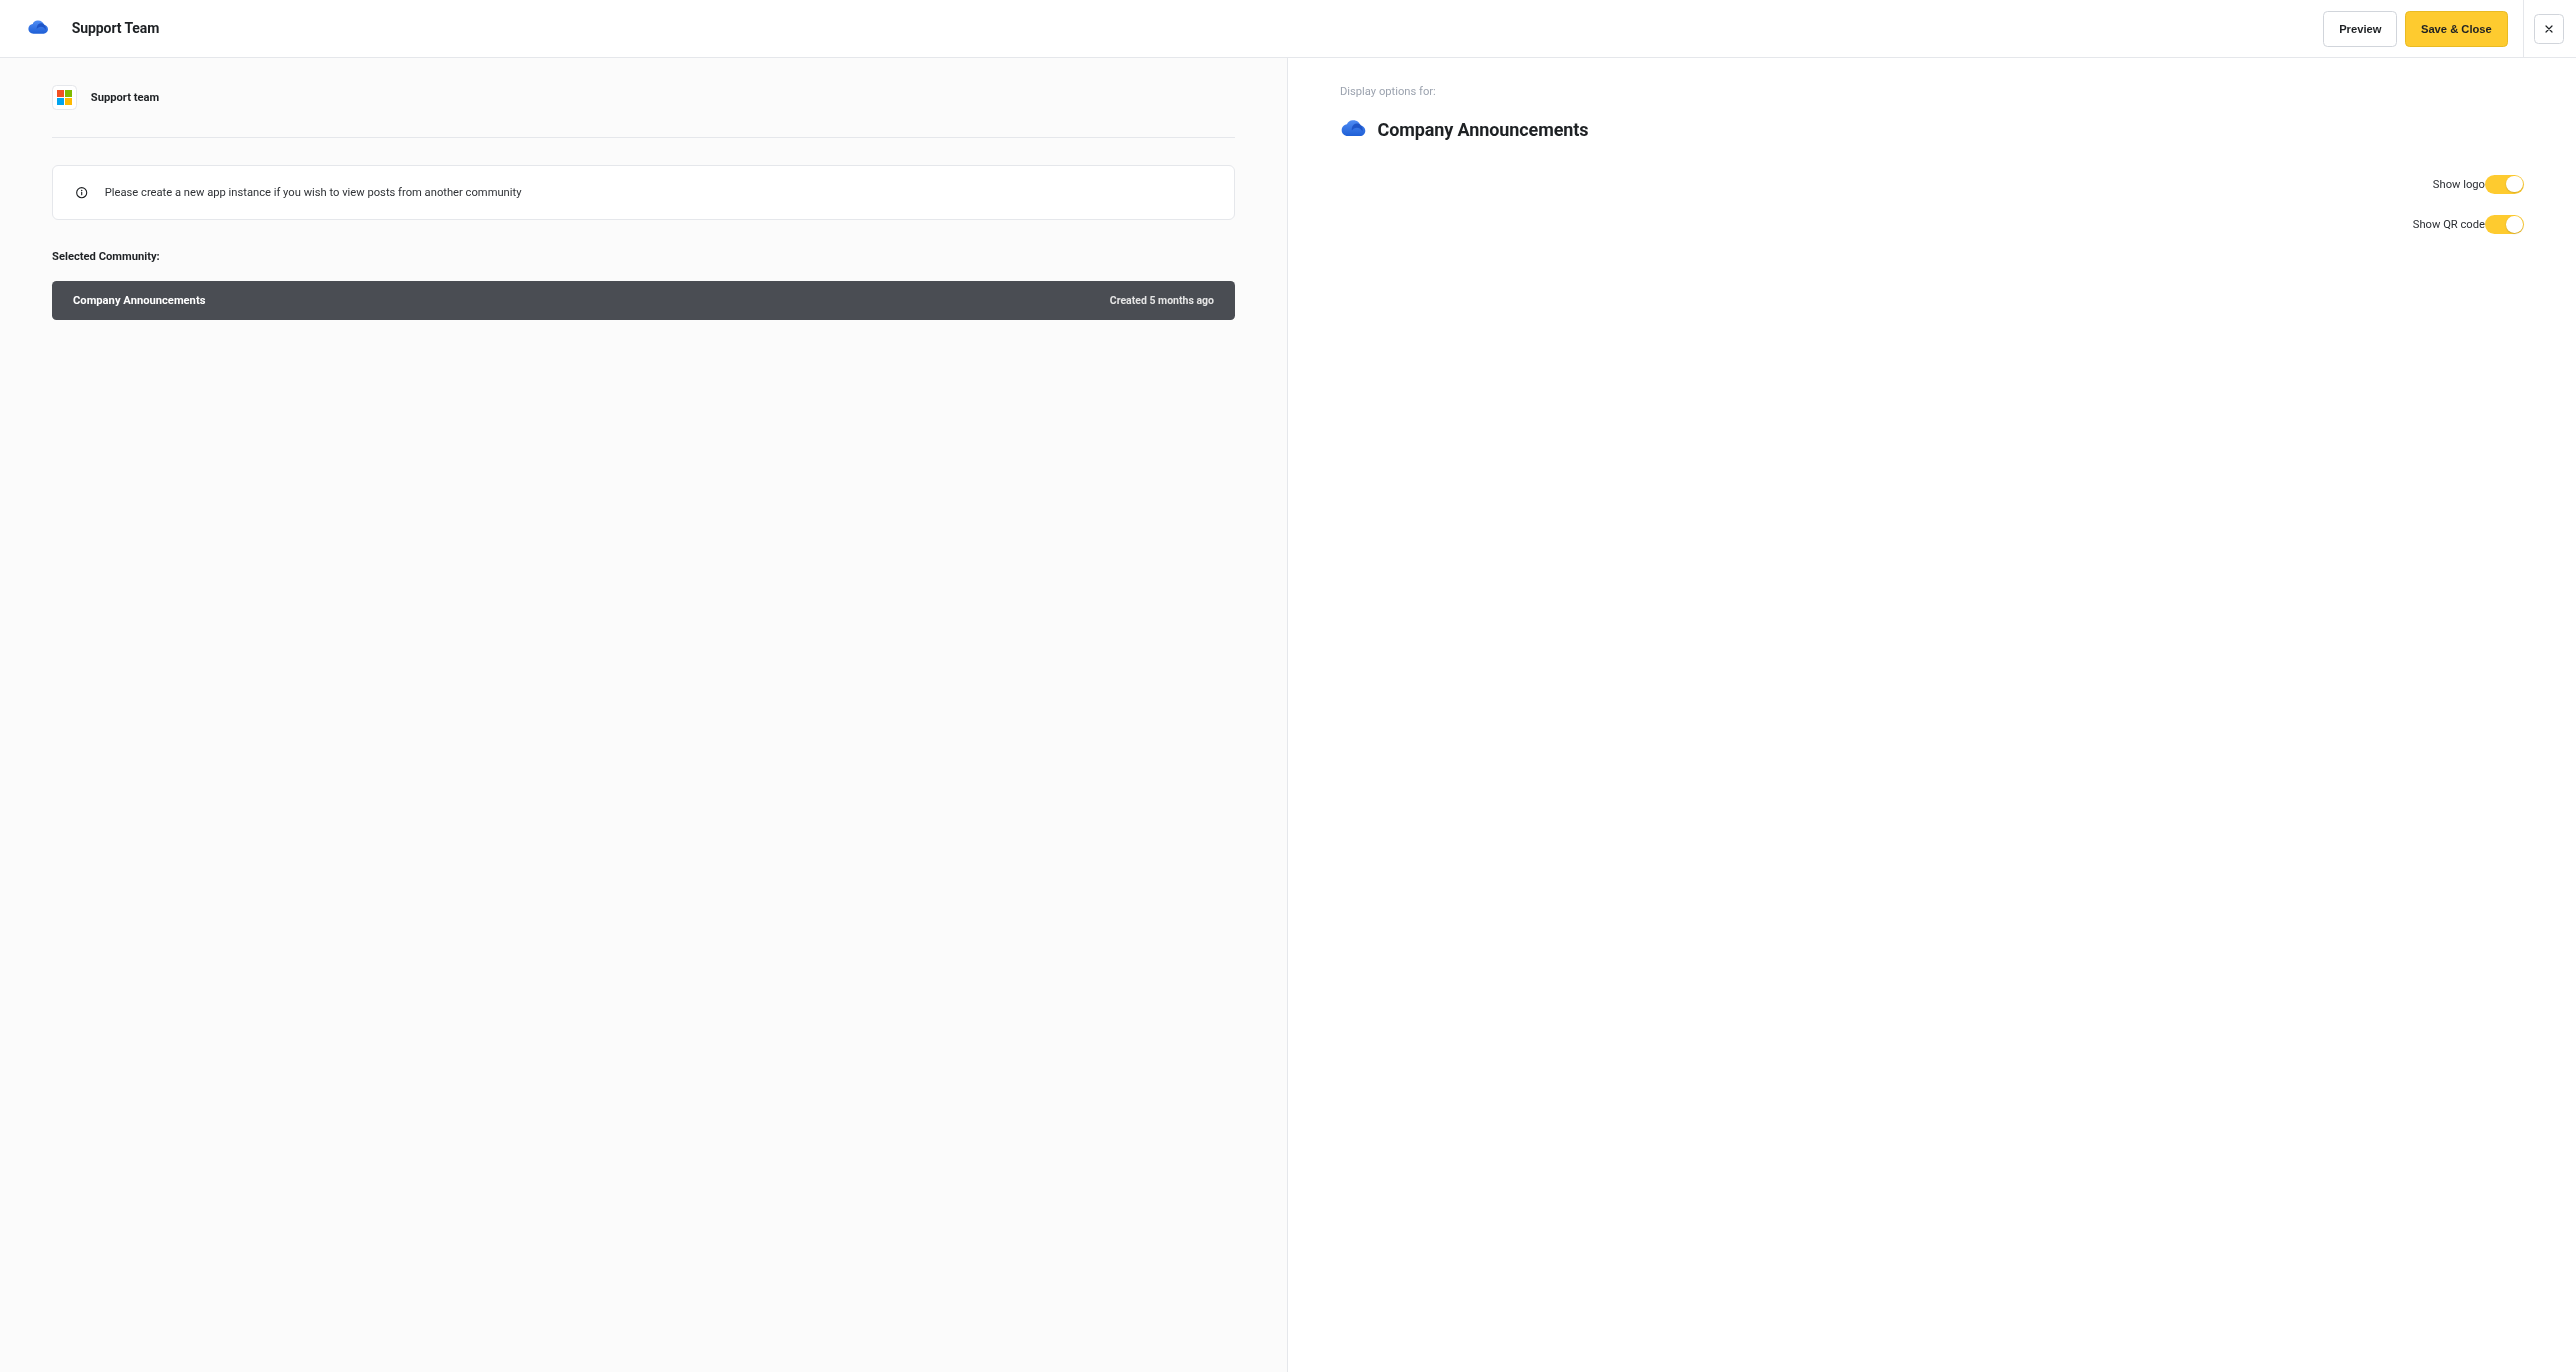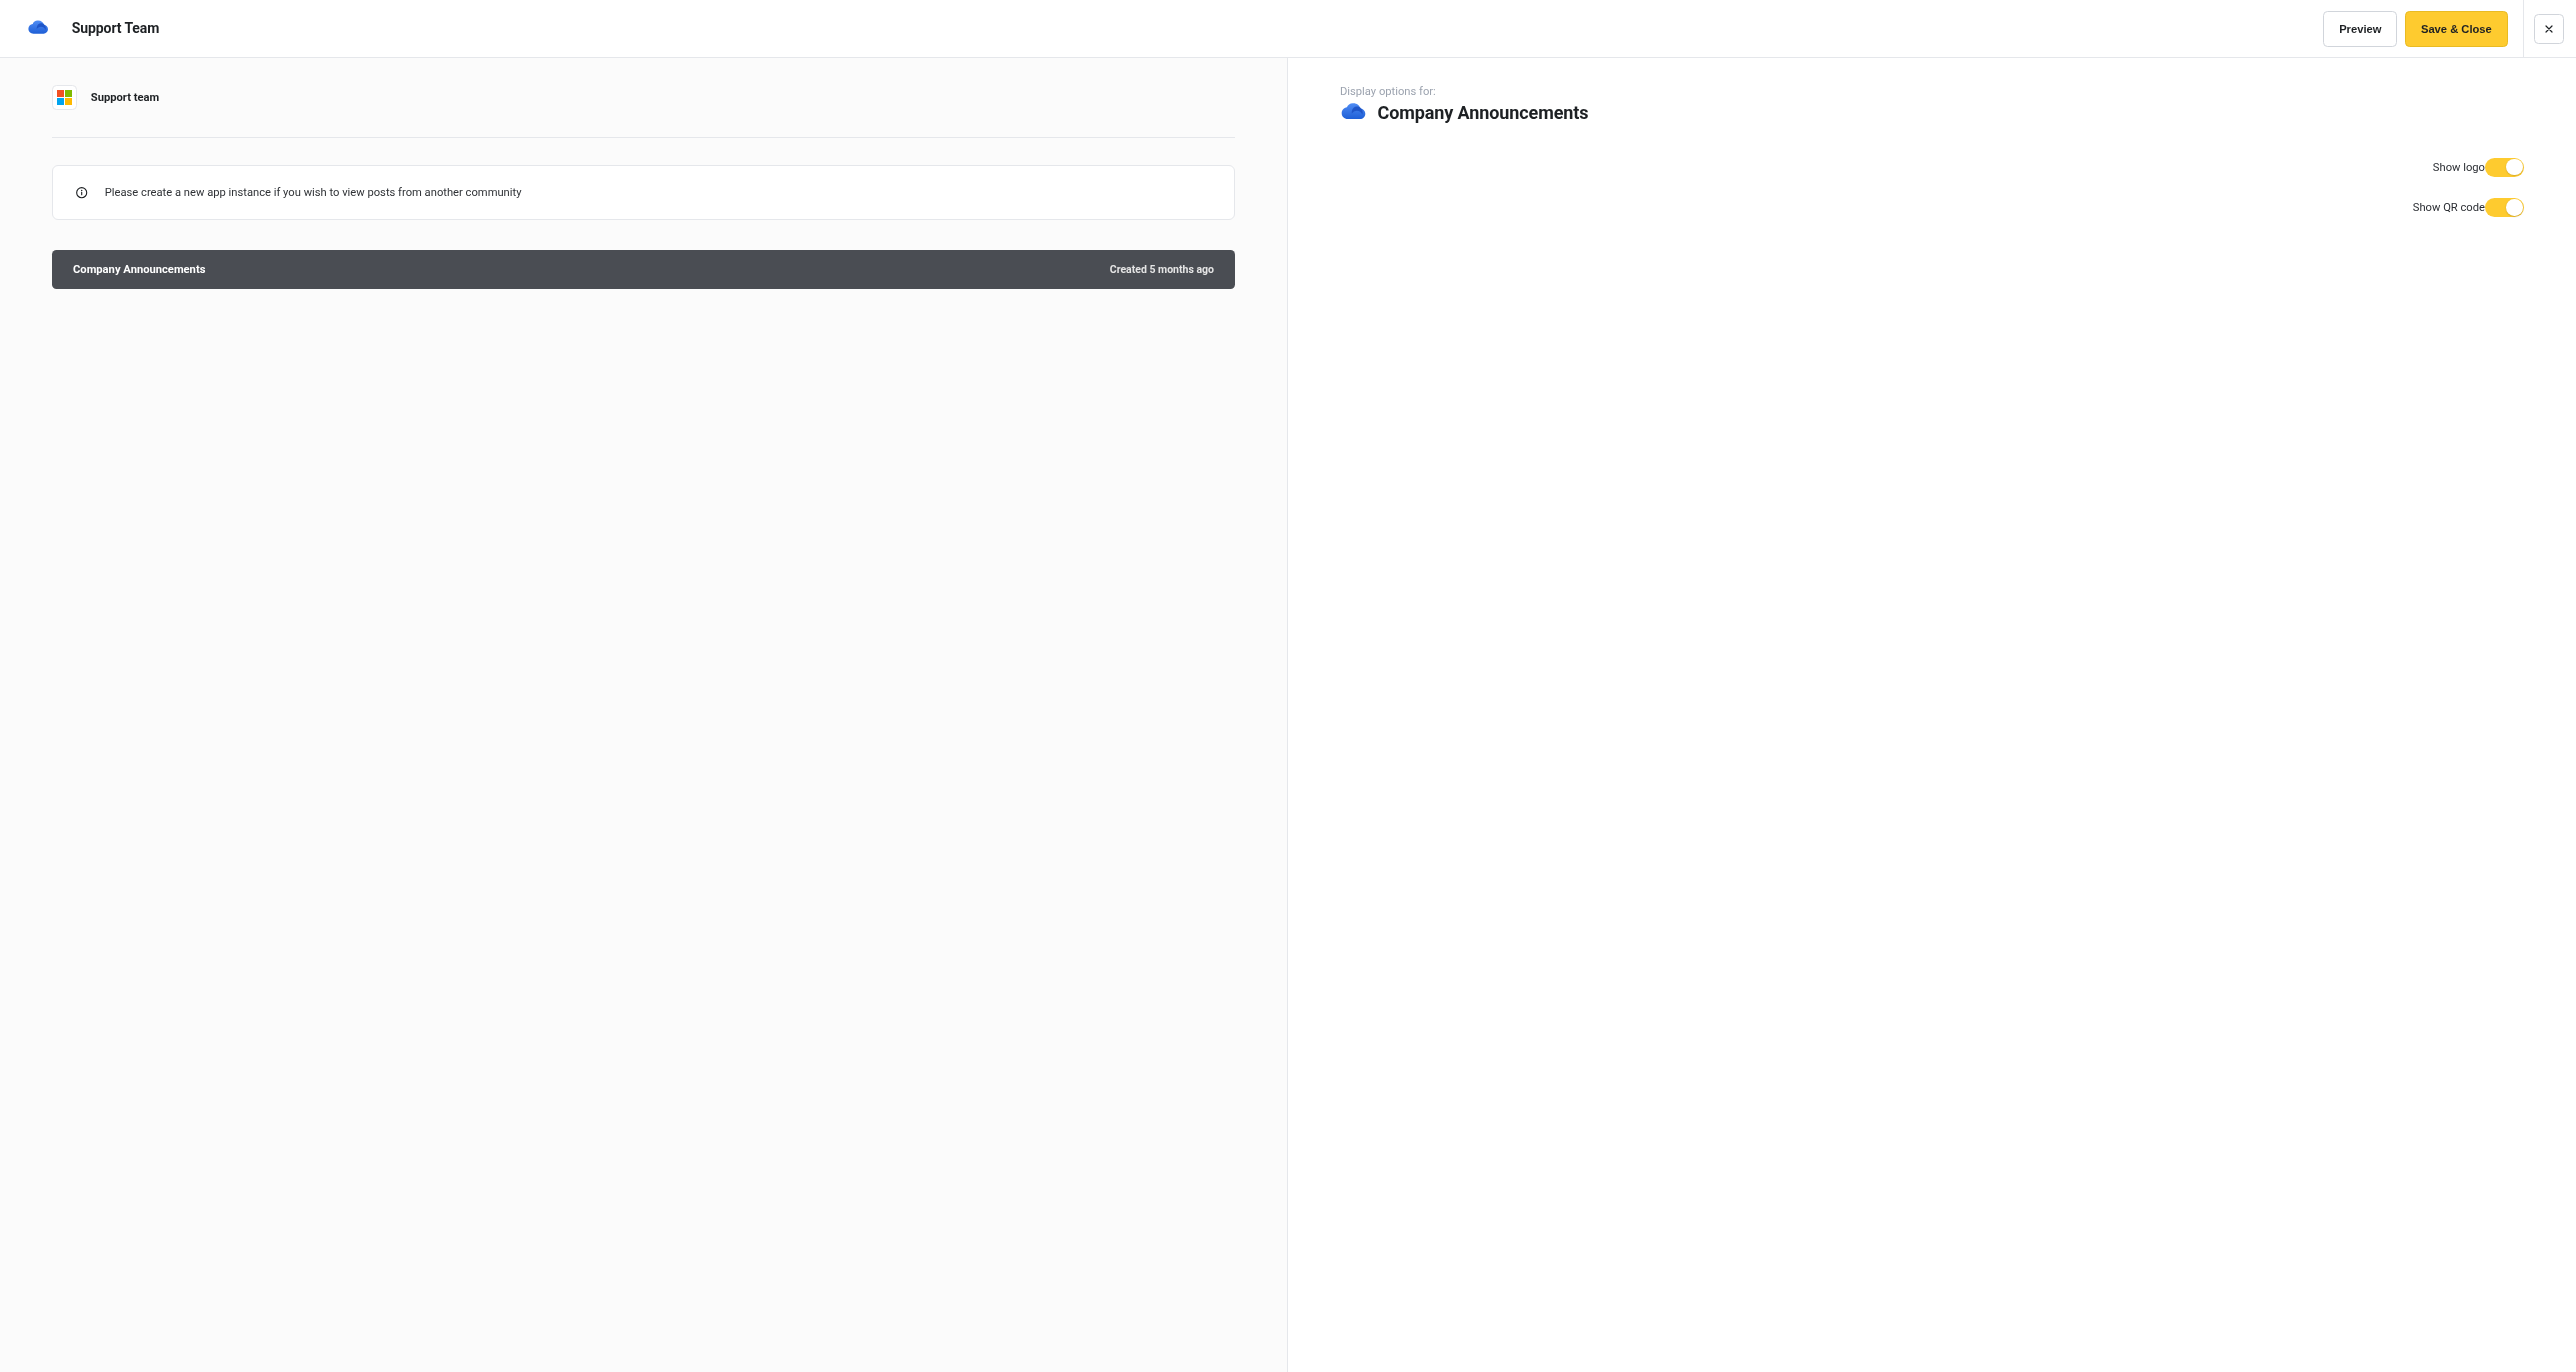--- a/index.html
+++ b/index.html
@@ -78,21 +78,21 @@
 
   .community-row {
     display:flex; align-items:center; justify-content:space-between;
     background:var(--row-dark); color:#fff; border-radius:4.5px;
     padding:13.4px 21px;
   }
   .community-row .name { font-weight:700; font-size:11.2px; }
   .community-row .meta { font-size:10.5px; color:#e5e5e5; font-weight:700; }
 
   
-  .section-eyebrow { color:var(--text-muted); font-size:11.2px; margin-bottom:1px; }
+  .section-eyebrow { color:var(--text-muted); font-size:11.2px; margin-bottom:18px; }
   .section-title-row { display:flex; align-items:center; gap:10.5px; margin-bottom:21px; }
   .section-title-row .blue-logo { width:27px; height:27px; }
   .section-title { font-size:18px; font-weight:700; letter-spacing:-0.1px; }
 
   .opt-row {
     display:flex; align-items:center; justify-content:flex-end;
     padding:10.5px 0;
   }
   .opt-row .lbl { font-size:11.2px; color:#2b2e33; }
 
@@ -173,20 +173,21 @@
 
     <div class="info-box">
       <span>
         <svg width="13.4" height="13.4" viewBox="0 0 24 24">
             <use href="#info-icon-sym"></use>
           </svg>
       </span>
       <span class="info-text">Please create a new app instance if you wish to view posts from another community</span>
     </div>
 
+    <div class="label">Selected Community:</div>
 
     <div class="community-row">
       <span class="name">Company Announcements</span>
       <span class="meta">Created 5 months ago</span>
     </div>
 
   </div>
 
   <div class="right">
     <div class="section-eyebrow">Display options for:</div>

